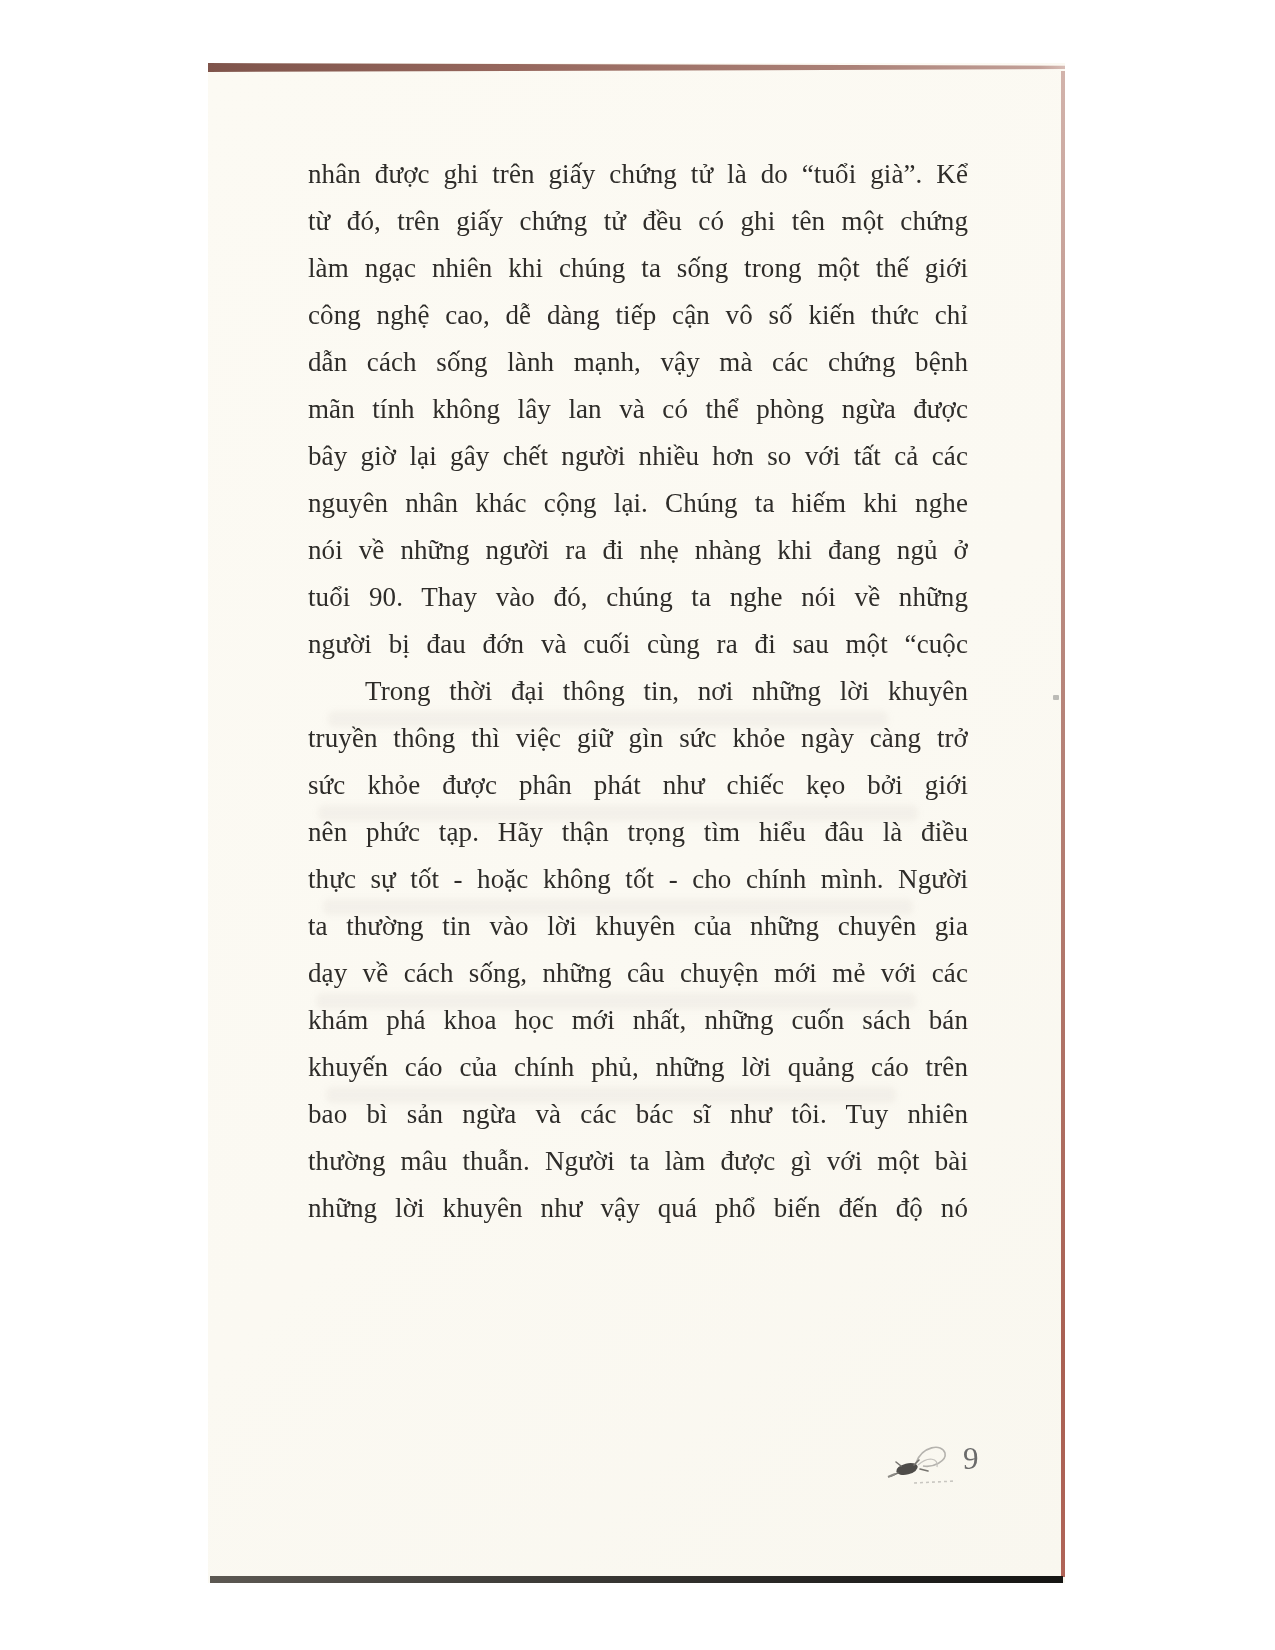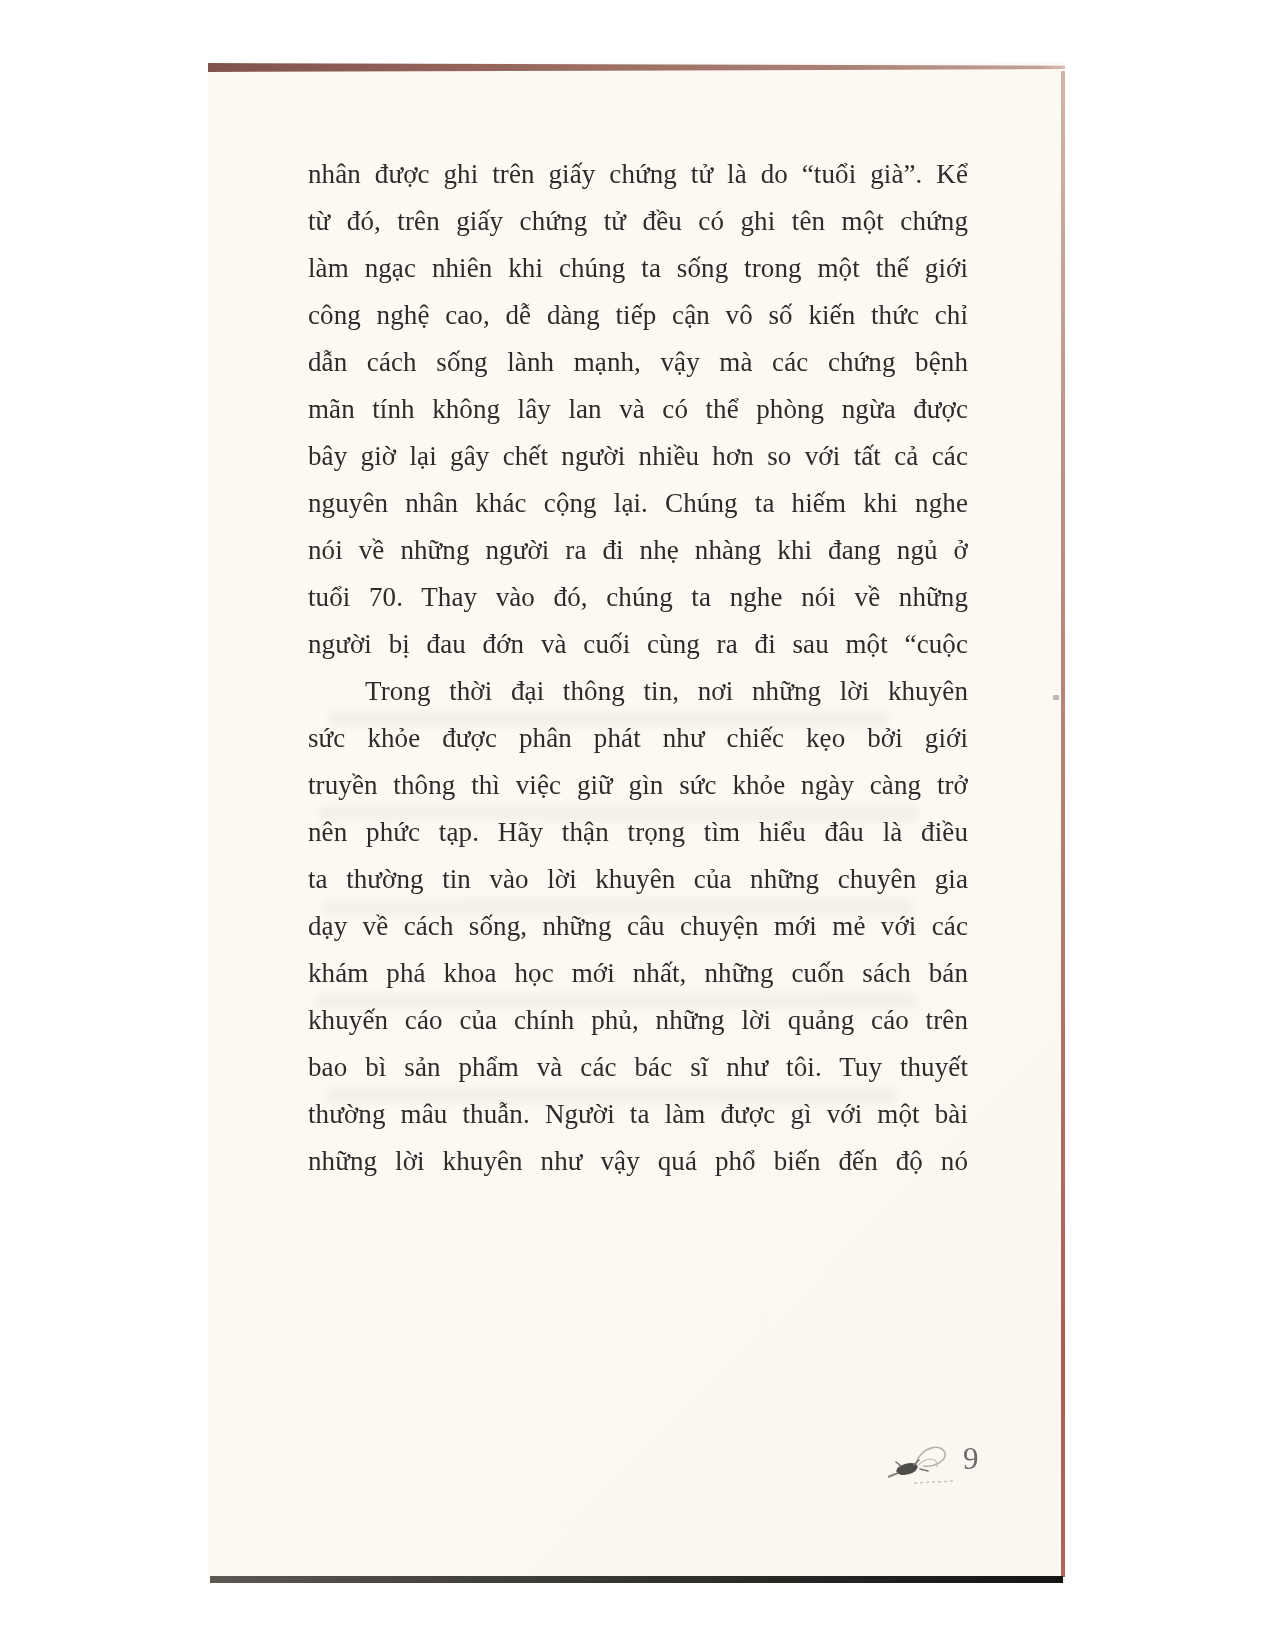--- a/index.html
+++ b/index.html
@@ -80,31 +80,32 @@
     <div class="textblock">
         <div class="line">nhân được ghi trên giấy chứng tử là do “tuổi già”. Kể</div>
         <div class="line">từ đó, trên giấy chứng tử đều có ghi tên một chứng</div>
         <div class="line">làm ngạc nhiên khi chúng ta sống trong một thế giới</div>
         <div class="line">công nghệ cao, dễ dàng tiếp cận vô số kiến thức chỉ</div>
         <div class="line">dẫn cách sống lành mạnh, vậy mà các chứng bệnh</div>
         <div class="line">mãn tính không lây lan và có thể phòng ngừa được</div>
         <div class="line">bây giờ lại gây chết người nhiều hơn so với tất cả các</div>
         <div class="line">nguyên nhân khác cộng lại. Chúng ta hiếm khi nghe</div>
         <div class="line">nói về những người ra đi nhẹ nhàng khi đang ngủ ở</div>
-        <div class="line">tuổi 70. Thay vào đó, chúng ta nghe nói về những</div>
+        <div class="line">tuổi 90. Thay vào đó, chúng ta nghe nói về những</div>
         <div class="line">người bị đau đớn và cuối cùng ra đi sau một “cuộc</div>
         <div class="line indent">Trong thời đại thông tin, nơi những lời khuyên</div>
+        <div class="line">truyền thông thì việc giữ gìn sức khỏe ngày càng trở</div>
         <div class="line">sức khỏe được phân phát như chiếc kẹo bởi giới</div>
-        <div class="line">truyền thông thì việc giữ gìn sức khỏe ngày càng trở</div>
         <div class="line">nên phức tạp. Hãy thận trọng tìm hiểu đâu là điều</div>
+        <div class="line">thực sự tốt - hoặc không tốt - cho chính mình. Người</div>
         <div class="line">ta thường tin vào lời khuyên của những chuyên gia</div>
         <div class="line">dạy về cách sống, những câu chuyện mới mẻ với các</div>
         <div class="line">khám phá khoa học mới nhất, những cuốn sách bán</div>
         <div class="line">khuyến cáo của chính phủ, những lời quảng cáo trên</div>
-        <div class="line">bao bì sản phẩm và các bác sĩ như tôi. Tuy thuyết</div>
+        <div class="line">bao bì sản ngừa và các bác sĩ như tôi. Tuy nhiên</div>
         <div class="line">thường mâu thuẫn. Người ta làm được gì với một bài</div>
         <div class="line">những lời khuyên như vậy quá phổ biến đến độ nó</div>
       </div>
 
     <div class="speck"></div>
 
     <svg class="footer-ornament" viewBox="0 0 84 48" xmlns="http://www.w3.org/2000/svg">
       <path d="M40 22 C 46 5, 66 2, 69 12 C 71 20, 57 27, 47 25" fill="none" stroke="#b5b3ae" stroke-width="1.6"></path>
       <path d="M42 24 C 52 15, 63 17, 61 26" fill="none" stroke="#c4c2bd" stroke-width="1.2"></path>
       <ellipse cx="31" cy="28" rx="11" ry="5.5" fill="#4e4c49" transform="rotate(-14 31 28)"></ellipse>

